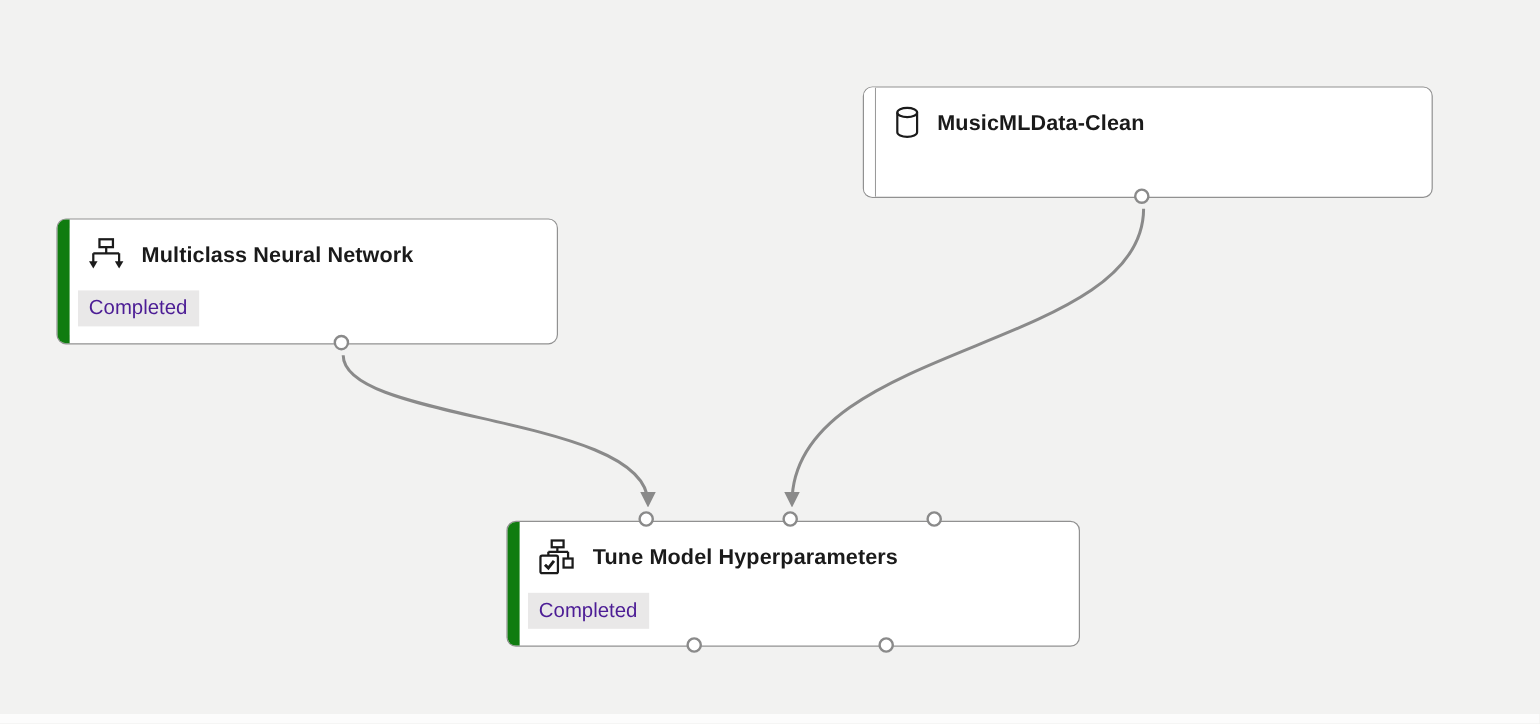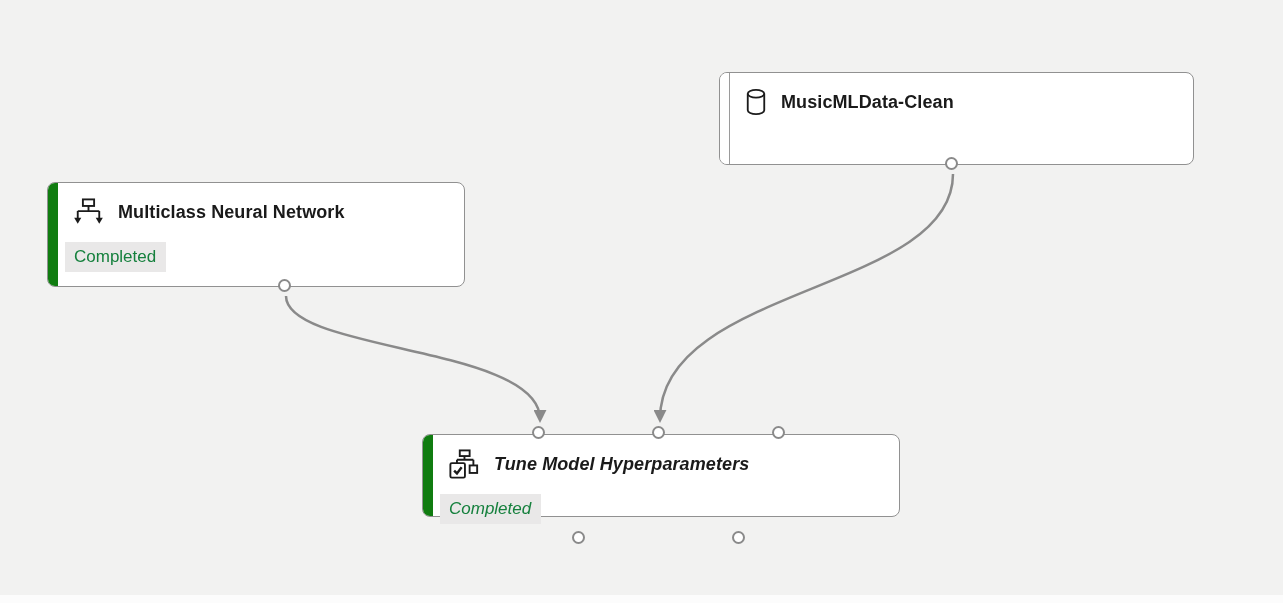--- a/index.html
+++ b/index.html
@@ -63,21 +63,21 @@
     font-size: 18px;
     font-weight: 700;
     color: #1a1a1a;
     white-space: nowrap;
     letter-spacing: 0.1px;
   }
   .status-badge {
     display: inline-block;
     margin-top: 15px;
     background: #e9e8e8;
-    color: #15803d;
+    color: #4c1d95;
     font-size: 17px;
     line-height: 22px;
     padding: 4px 10px 4px 9px;
     border-radius: 0;
   }
   .port {
     position: absolute;
     width: 13px; height: 13px;
     background: #ffffff;
     border: 2px solid #8a8a8a;
@@ -125,21 +125,21 @@
             <path d="M1.2 21 L8.8 21 L5 27.5 Z" fill="#1b1b1b"></path>
             <path d="M24.2 21 L31.8 21 L28 27.5 Z" fill="#1b1b1b"></path>
           </svg>
         </span>
         <span class="node-title">Multiclass Neural Network</span>
       </div>
       <span class="status-badge">Completed</span>
     </div>
   </div>
 
-  <div class="node" style="left:422px; top:434px; width:478px; height:83px;font-style:italic;">
+  <div class="node" style="left:422px; top:434px; width:478px; height:105px;">
     <div class="accent-bar"></div>
     <div class="node-body">
       <div class="title-row">
         <span class="node-icon">
           <svg width="32" height="31" viewBox="0 0 34 33" fill="none">
             <rect x="12.5" y="1.5" width="10.5" height="6" stroke="#1b1b1b" stroke-width="2"></rect>
             <path d="M17.5 7.5 V11.5 M9.5 11.5 H27 M9.5 11.5 V15 M27 11.5 V17.5" stroke="#1b1b1b" stroke-width="2"></path>
             <rect x="2.5" y="15" width="15.5" height="15.5" rx="1.5" stroke="#1b1b1b" stroke-width="2"></rect>
             <rect x="23" y="17.5" width="8" height="8" stroke="#1b1b1b" stroke-width="2"></rect>
             <path d="M6.5 23 L9.5 26 L14.5 19.5" stroke="#1b1b1b" stroke-width="2.6"></path>

